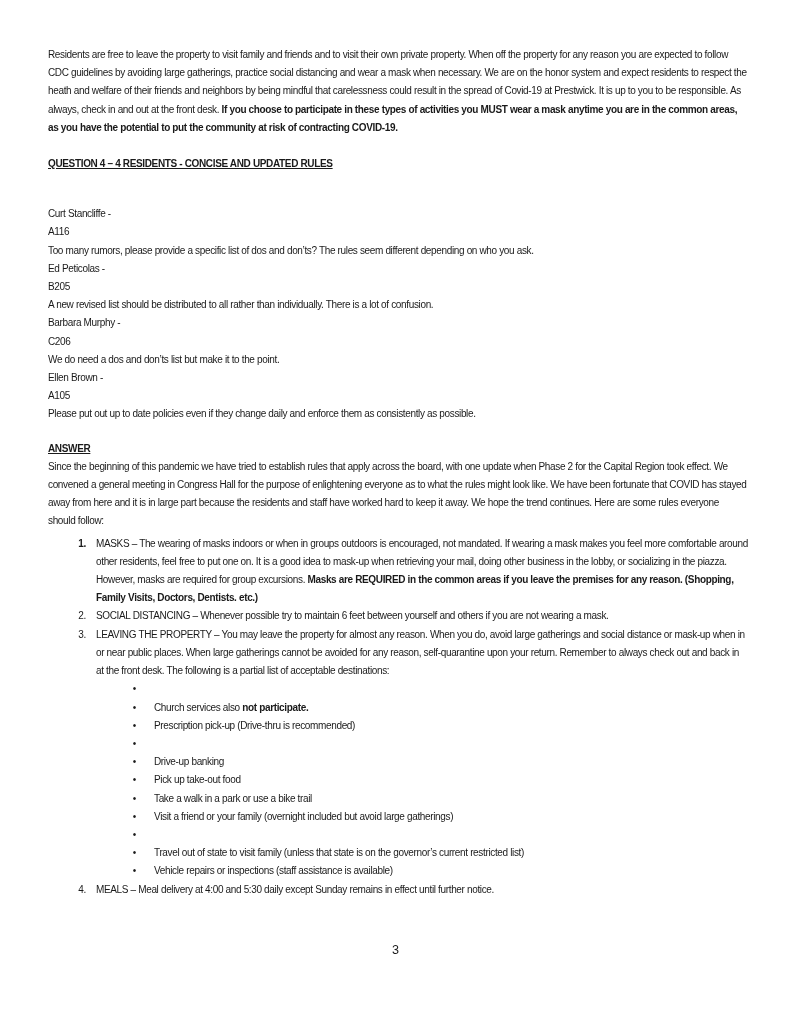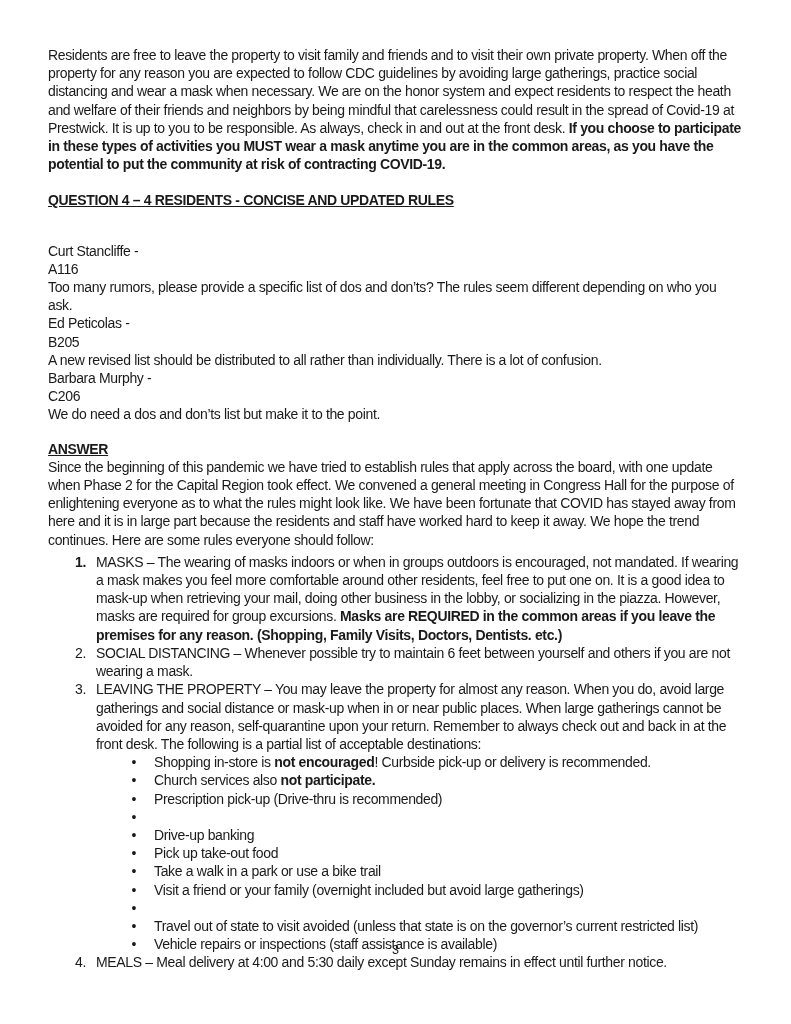--- a/index.html
+++ b/index.html
@@ -3,21 +3,21 @@
   <meta charset="utf-8">
   <style>
     html, body { margin: 0; padding: 0; background: #ffffff; }
     body {
       width: 791px; height: 1024px; position: relative; overflow: hidden;
       font-family: "Liberation Sans", sans-serif;
       color: #1a1a1a;
     }
     .page {
       position: absolute; left: 48px; top: 46px; width: 700px;
-      font-size: 14px; line-height: 18.2px; letter-spacing: -0.35px;
+      font-size: 10px; line-height: 18.2px; letter-spacing: -0.35px;
       font-stretch: condensed;
     }
     p { margin: 0; }
     b, .bold { font-weight: bold; }
     .intro { margin-bottom: 18px; }
     .heading { font-weight: bold; text-decoration: underline; margin-bottom: 32px; }
     .res-table { margin-bottom: 16px; }
     .res-row { display: flex; flex-direction: column; }
     .res-name { width: 140px; flex: none; }
     .res-unit { width: 36px; flex: none; }
@@ -52,20 +52,25 @@
     <div class="res-row">
       <span class="res-name">Ed Peticolas -</span>
       <span class="res-unit">B205</span>
       <span class="res-comment">A new revised list should be distributed to all rather than individually. There is a lot of confusion.</span>
     </div>
     <div class="res-row">
       <span class="res-name">Barbara Murphy -</span>
       <span class="res-unit">C206</span>
       <span class="res-comment">We do need a dos and don’ts list but make it to the point.</span>
     </div>
+    <div class="res-row">
+      <span class="res-name">Ellen Brown -</span>
+      <span class="res-unit">A105</span>
+      <span class="res-comment">Please put out up to date policies even if they change daily and enforce them as consistently as possible.</span>
+    </div>
   </div>
 
   <p class="answer-head">ANSWER</p>
   <p class="answer-body">Since the beginning of this pandemic we have tried to establish rules that apply across the board, with one update when Phase 2 for the Capital Region took effect. We convened a general meeting in Congress Hall for the purpose of enlightening everyone as to what the rules might look like. We have been fortunate that COVID has stayed away from here and it is in large part because the residents and staff have worked hard to keep it away. We hope the trend continues. Here are some rules everyone should follow:</p>
 
   <ol class="rules">
     <li>
       <span class="num bold">1.</span>
       <div class="rule-body"><span>MASKS – The wearing of masks indoors or when in groups outdoors is encouraged, not mandated. If wearing a mask makes you feel more comfortable around other residents, feel free to put one on. It is a good idea to mask-up when retrieving your mail, doing other business in the lobby, or socializing in the piazza. However, masks are required for group excursions. </span><b>Masks are REQUIRED in the common areas if you leave the premises for any reason. (Shopping, Family Visits, Doctors, Dentists. etc.)</b></div>
     </li>
@@ -73,21 +78,20 @@
       <span class="num">2.</span>
       <div class="rule-body">SOCIAL DISTANCING – Whenever possible try to maintain 6 feet between yourself and others if you are not wearing a mask.</div>
     </li>
     <li>
       <span class="num">3.</span>
       <div class="rule-body">
         <div>LEAVING THE PROPERTY – You may leave the property for almost any reason. When you do, avoid large gatherings and social distance or mask-up when in or near public places. When large gatherings cannot be avoided for any reason, self-quarantine upon your return. Remember to always check out and back in at the front desk. The following is a partial list of acceptable destinations:</div>
         <ul class="dest" id="dest-list">
             <li>
               <span class="bullet">•</span>
-              <span><span>Shopping in-store is </span><b>not encouraged</b><span>! Curbside pick-up or delivery is recommended.</span></span>
             </li>
             <li>
               <span class="bullet">•</span>
               <span><span>Church services also </span><b>not participate.</b><span></span></span>
             </li>
             <li>
               <span class="bullet">•</span>
               <span><span>Prescription pick-up (Drive-thru is recommended)</span><b></b><span></span></span>
             </li>
             <li>
@@ -107,21 +111,21 @@
             </li>
             <li>
               <span class="bullet">•</span>
               <span><span>Visit a friend or your family (overnight included but avoid large gatherings)</span><b></b><span></span></span>
             </li>
             <li>
               <span class="bullet">•</span>
             </li>
             <li>
               <span class="bullet">•</span>
-              <span><span>Travel out of state to visit avoided (unless that state is on the governor’s current restricted list)</span><b></b><span></span></span>
+              <span><span>Travel out of state to visit family (unless that state is on the governor’s current restricted list)</span><b></b><span></span></span>
             </li>
             <li>
               <span class="bullet">•</span>
               <span><span>Vehicle repairs or inspections (staff assistance is available)</span><b></b><span></span></span>
             </li>
           </ul>
       </div>
     </li>
     <li>
       <span class="num">4.</span>

